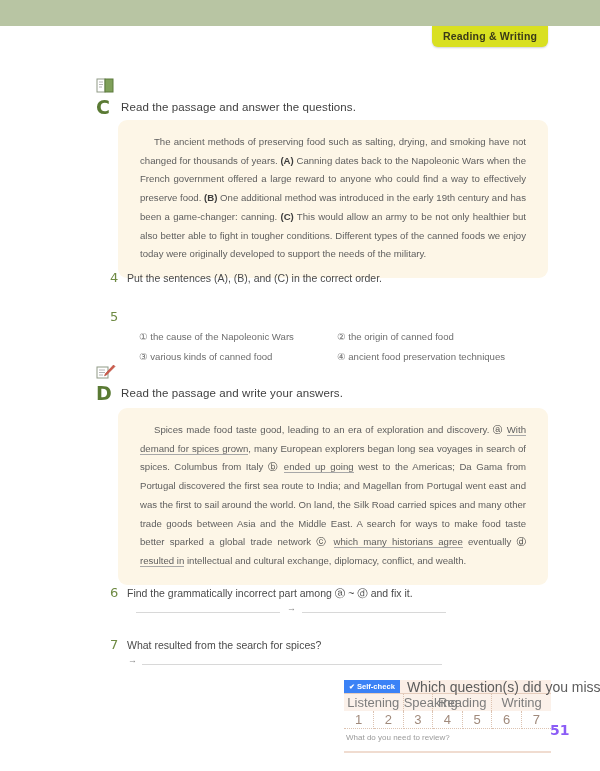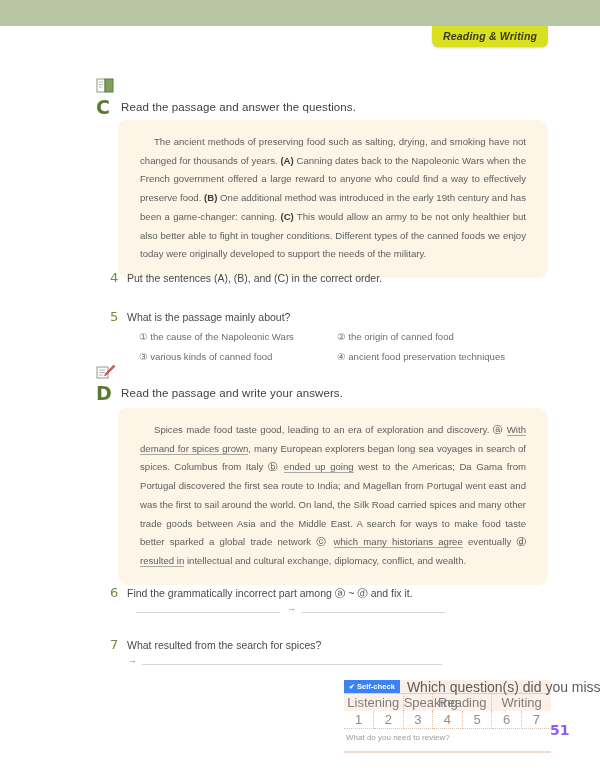--- a/index.html
+++ b/index.html
@@ -19,21 +19,20 @@
     background:#ffffff;border-top-right-radius:26px;
   }
   .tab-badge{
     position:absolute;left:432px;top:26px;
     background:#d9e021;color:#3a3a18;
     font-size:10.5px;font-weight:bold;letter-spacing:.2px;
     padding:4px 11px 5px 11px;
     border-radius:0 0 6px 6px;
     box-shadow:0 1px 2px rgba(0,0,0,.18);
     white-space:nowrap;
-    font-style:italic;
   }
   
   .content{position:absolute;left:0;top:0;width:600px;height:771px;}
 
   
   .section{position:absolute;}
   .sec-icon{
     position:absolute;left:0;top:-20px;width:18px;height:16px;
   }
   .sec-letter{
@@ -148,21 +147,20 @@
   </div>
 
   <div class="passage" style="left:118px;top:120px;width:430px;">
     <span class="indent"></span><span>The ancient methods of preserving food such as salting, drying, and smoking have not changed for thousands of years. </span><b>(A)</b><span> Canning dates back to the Napoleonic Wars when the French government offered a large reward to anyone who could find a way to effectively preserve food. </span><b>(B)</b><span> One additional method was introduced in the early 19th century and has been a game-changer: canning. </span><b>(C)</b><span> This would allow an army to be not only healthier but also better able to fight in tougher conditions. Different types of the canned foods we enjoy today were originally developed to support the needs of the military.</span>
   </div>
 
   <span class="qnum" style="left:110px;top:271px;">4</span>
   <span class="qtext" style="left:127px;top:272px;">Put the sentences (A), (B), and (C) in the correct order.</span>
 
   <span class="qnum" style="left:110px;top:310px;">5</span>
-  <span class="qtext" style="left:127px;top:311px;">What is the passage mainly about?</span>
   <span class="opt" style="left:139px;top:331px;">① the cause of the Napoleonic Wars</span>
   <span class="opt" style="left:337px;top:331px;">② the origin of canned food</span>
   <span class="opt" style="left:139px;top:351px;">③ various kinds of canned food</span>
   <span class="opt" style="left:337px;top:351px;">④ ancient food preservation techniques</span>
 
   <div class="section" style="left:96px;top:384px;">
     <span class="sec-icon">
       <svg width="20" height="17" viewBox="0 0 20 17">
         <rect x="1" y="3" width="11" height="11" fill="#ffffff" stroke="#8f9a86" stroke-width="1"></rect>
         <line x1="3" y1="6" x2="9" y2="6" stroke="#b4b4b4" stroke-width="1"></line>

